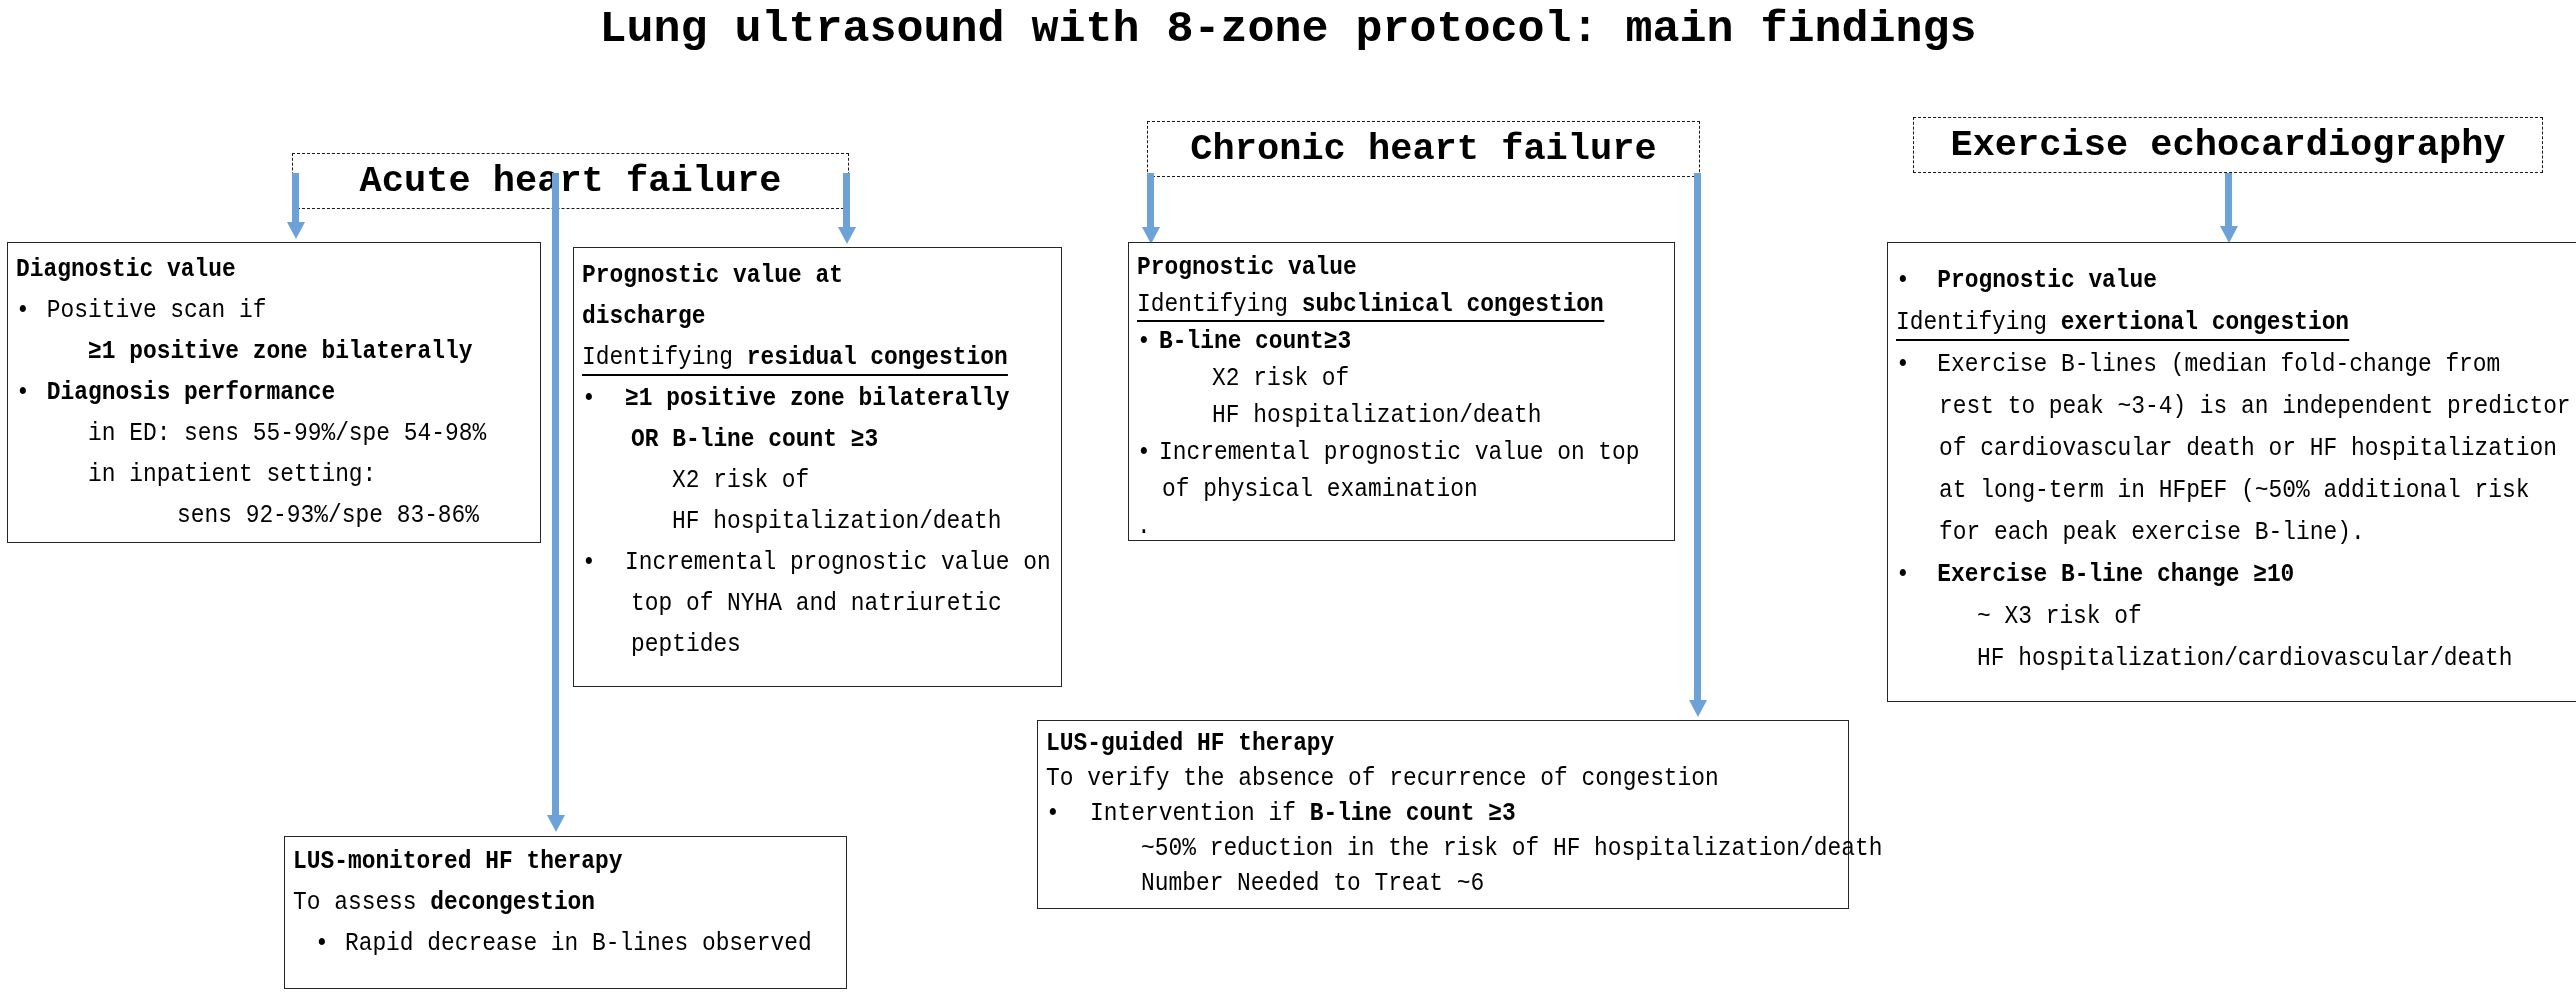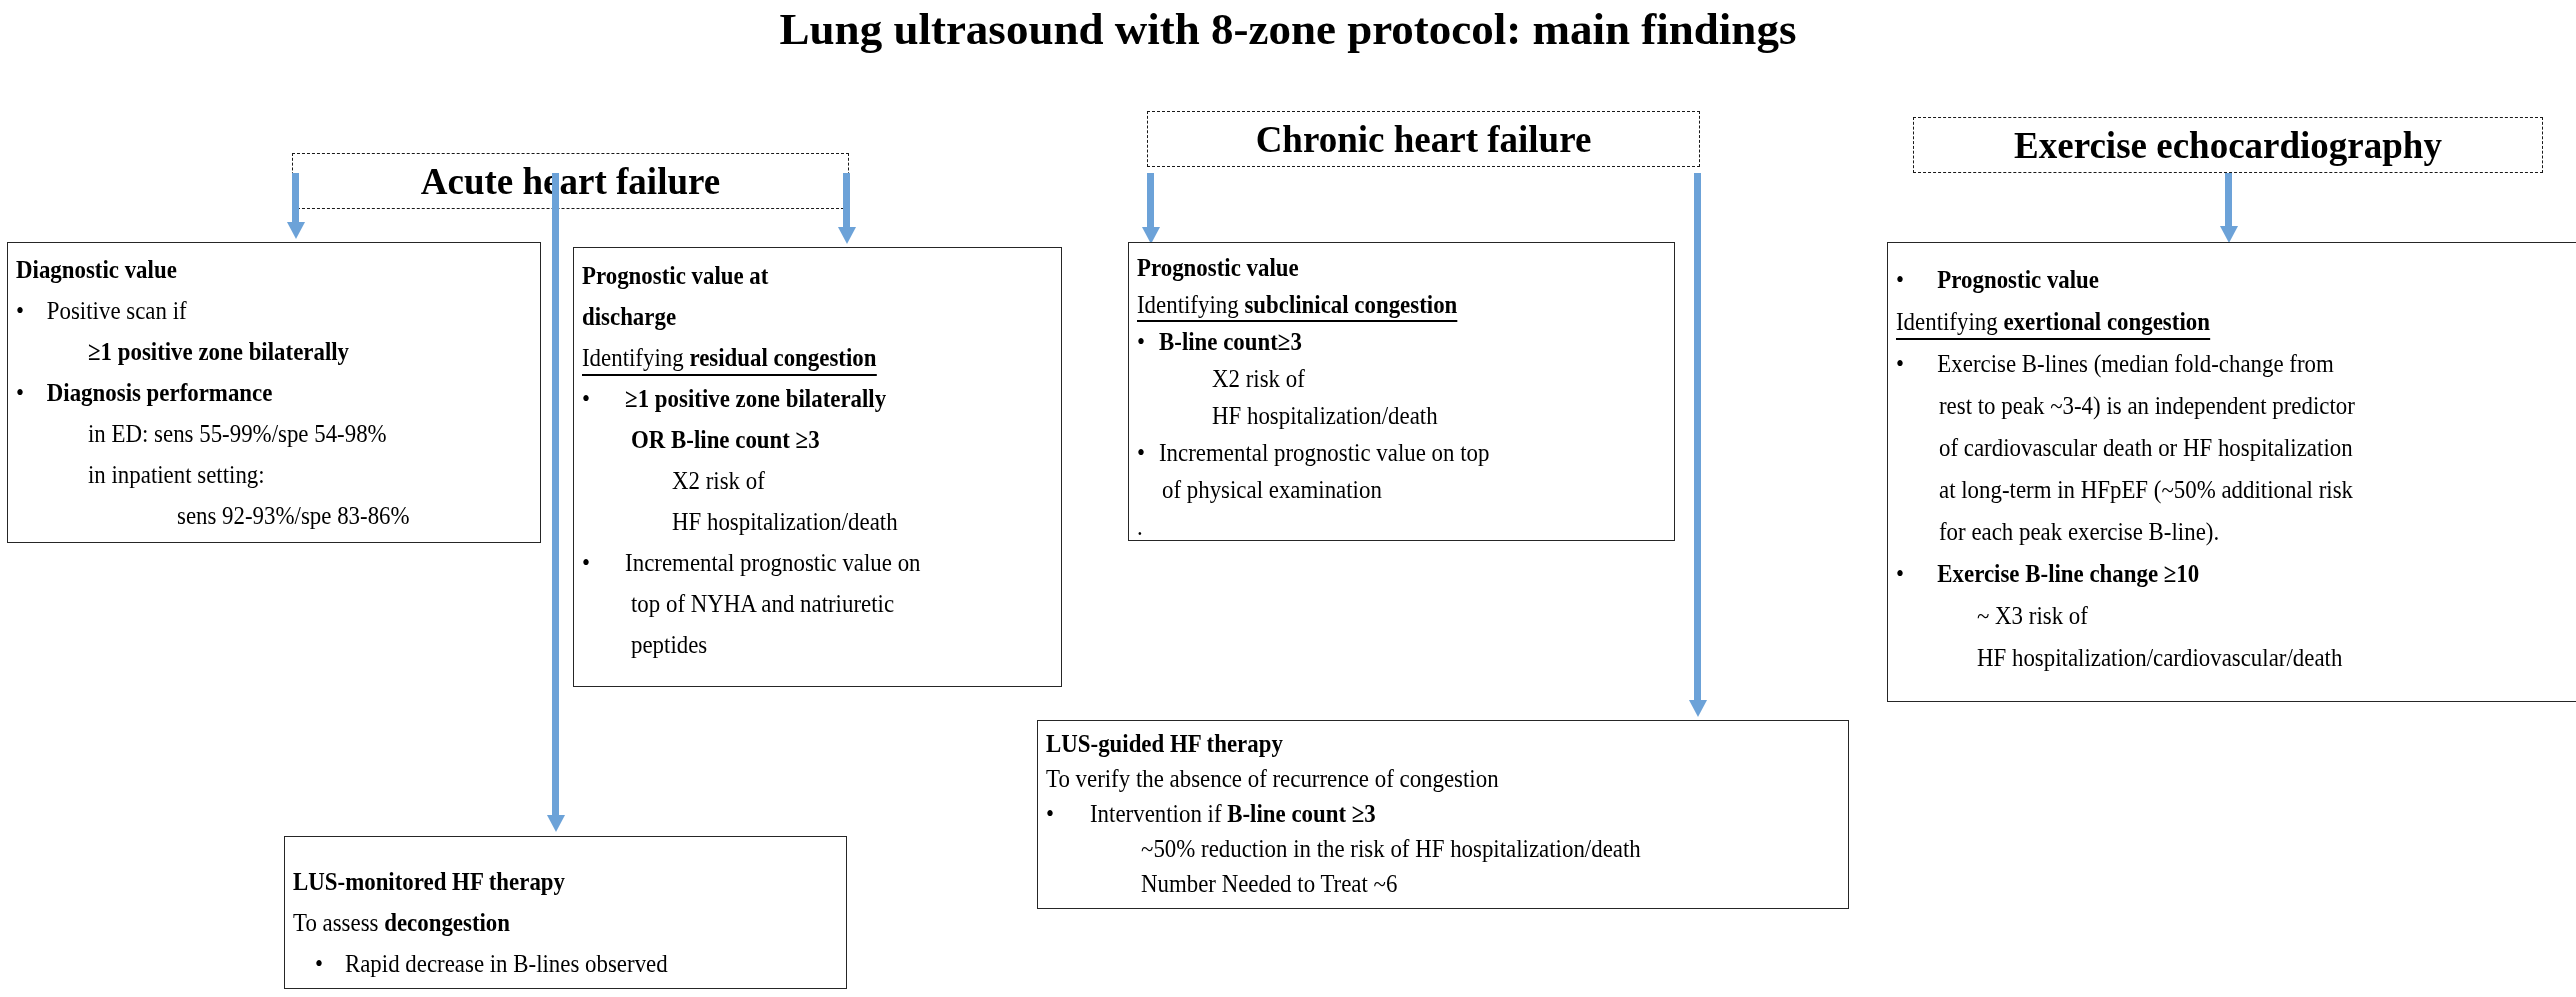--- a/index.html
+++ b/index.html
@@ -1,46 +1,46 @@
 <!DOCTYPE html>
 <html style="font-size:9.2px"><head>
 <meta charset="utf-8">
 <style>
   html,body{margin:0;padding:0;background:#fff;}
   #page{
     position:relative; width:2576px; height:997px;
     background:var(--bg,#fff);
-    font-family:Liberation Serif, serif;
+    font-family:Liberation Mono, monospace;
     color:var(--tx,#000); overflow:hidden;
   }
   
   .title{
     position:absolute; left:0; top:3.4px; width:100%;
     text-align:center; font-size:45px; font-weight:bold; line-height:53px;
   }
   
   .hdr{
     position:absolute; border:1.7px dashed var(--hb,#1a1a1a); background:#fff;
     display:flex; align-items:center; justify-content:center;
     font-size:37px; font-weight:bold;
   }
   #hdr-acute   {left:292px;  top:117px; width:555px;  height:54px;margin-top:36px;}
-  #hdr-chronic {left:1147px; top:111px; width:551px;  height:54px;}
+  #hdr-chronic {left:1147px; top:121px; width:551px;  height:54px;}
   #hdr-exercise{left:1913px; top:117px; width:628px; height:54px;}
   
   .box{
     position:absolute; border:1.7px solid var(--bb,#262626); background:#fff;
     font-size:26px; box-sizing:border-box;
   }
   #box-diagnostic {left:7.4px;   top:242px;  width:534px;  height:301px; --lh:41px; padding-top:5.7px; --bul:35px; --t2:80px; --t4:169px;}
   #box-discharge  {left:573px; top:247px;  width:489px;  height:440px; --lh:41px; padding-top:6.9px; --bul:49px; --t1:57px; --t3:98px;}
   #box-chronic    {left:1128px; top:242px;  width:547px;  height:299px; --lh:37px; padding-top:5.7px; --bul:25px; --t1:33px;  --t2:83px;}
   #box-exercise   {left:1887px; top:242px;  width:768px; height:460px; --lh:42px; padding-top:16px;  --bul:47px; --t1:51px;  --t3:89px;}
   #box-guided     {left:1037px; top:720px; width:812px; height:189px; --lh:35px; padding-top:4.6px;  --bul:50px; --t3:103px;}
-  #box-monitored  {left:284px;  top:836px; width:563px;  height:153px; --lh:41px; padding-top:24px; --bul:34px; --t1:30px;}
+  #box-monitored  {left:284px;  top:836px; width:563px;  height:153px; --lh:41px; padding-top:4px; --bul:34px; --t1:30px;}
   
   .ln{line-height:var(--lh,41px); padding-left:8px; white-space:nowrap;}
   .ln.i1{padding-left:var(--t1,57px);}
   .ln.i2{padding-left:var(--t2,80px);}
   .ln.i3{padding-left:var(--t3,98px);}
   .ln.i4{padding-left:var(--t4,169px);}
   .c{display:inline-block; transform:scaleX(.88); transform-origin:0 50%; white-space:nowrap;}
   .bul{display:inline-block; width:var(--bul,35px);}
   .b{font-weight:bold;}
   .tw.u{border-bottom:2.9px solid #000; padding-bottom:1.7px;}

